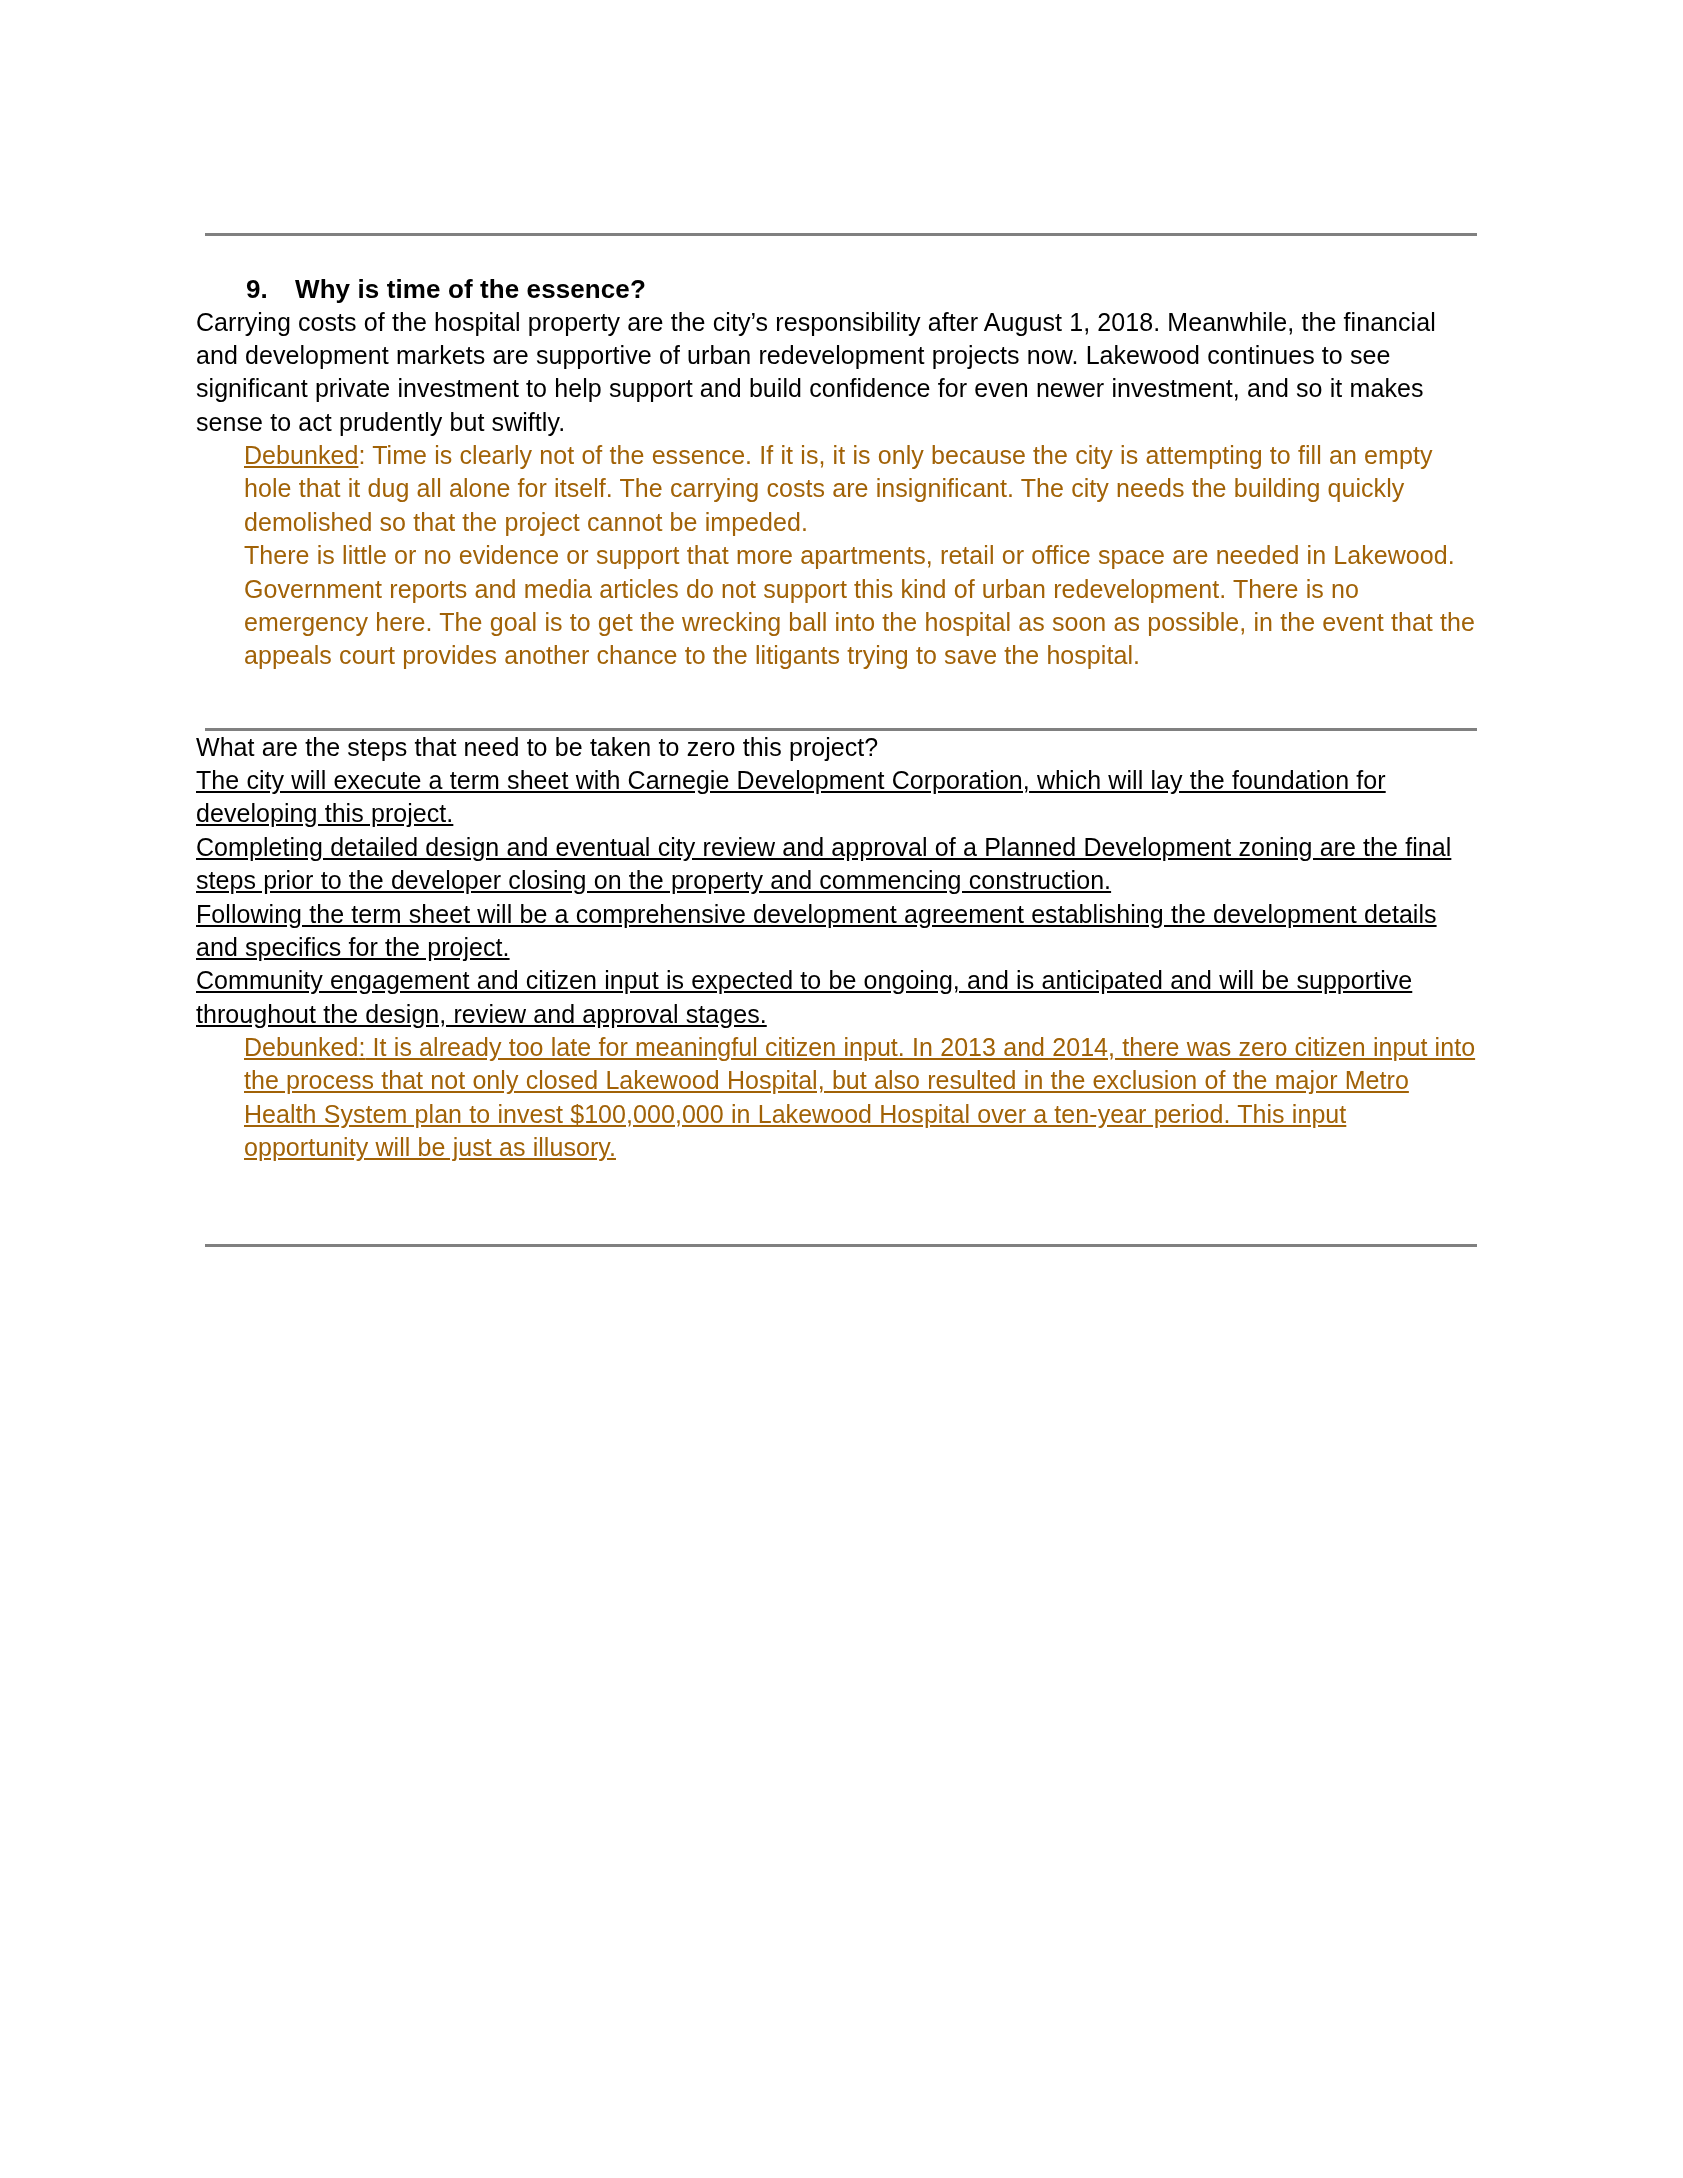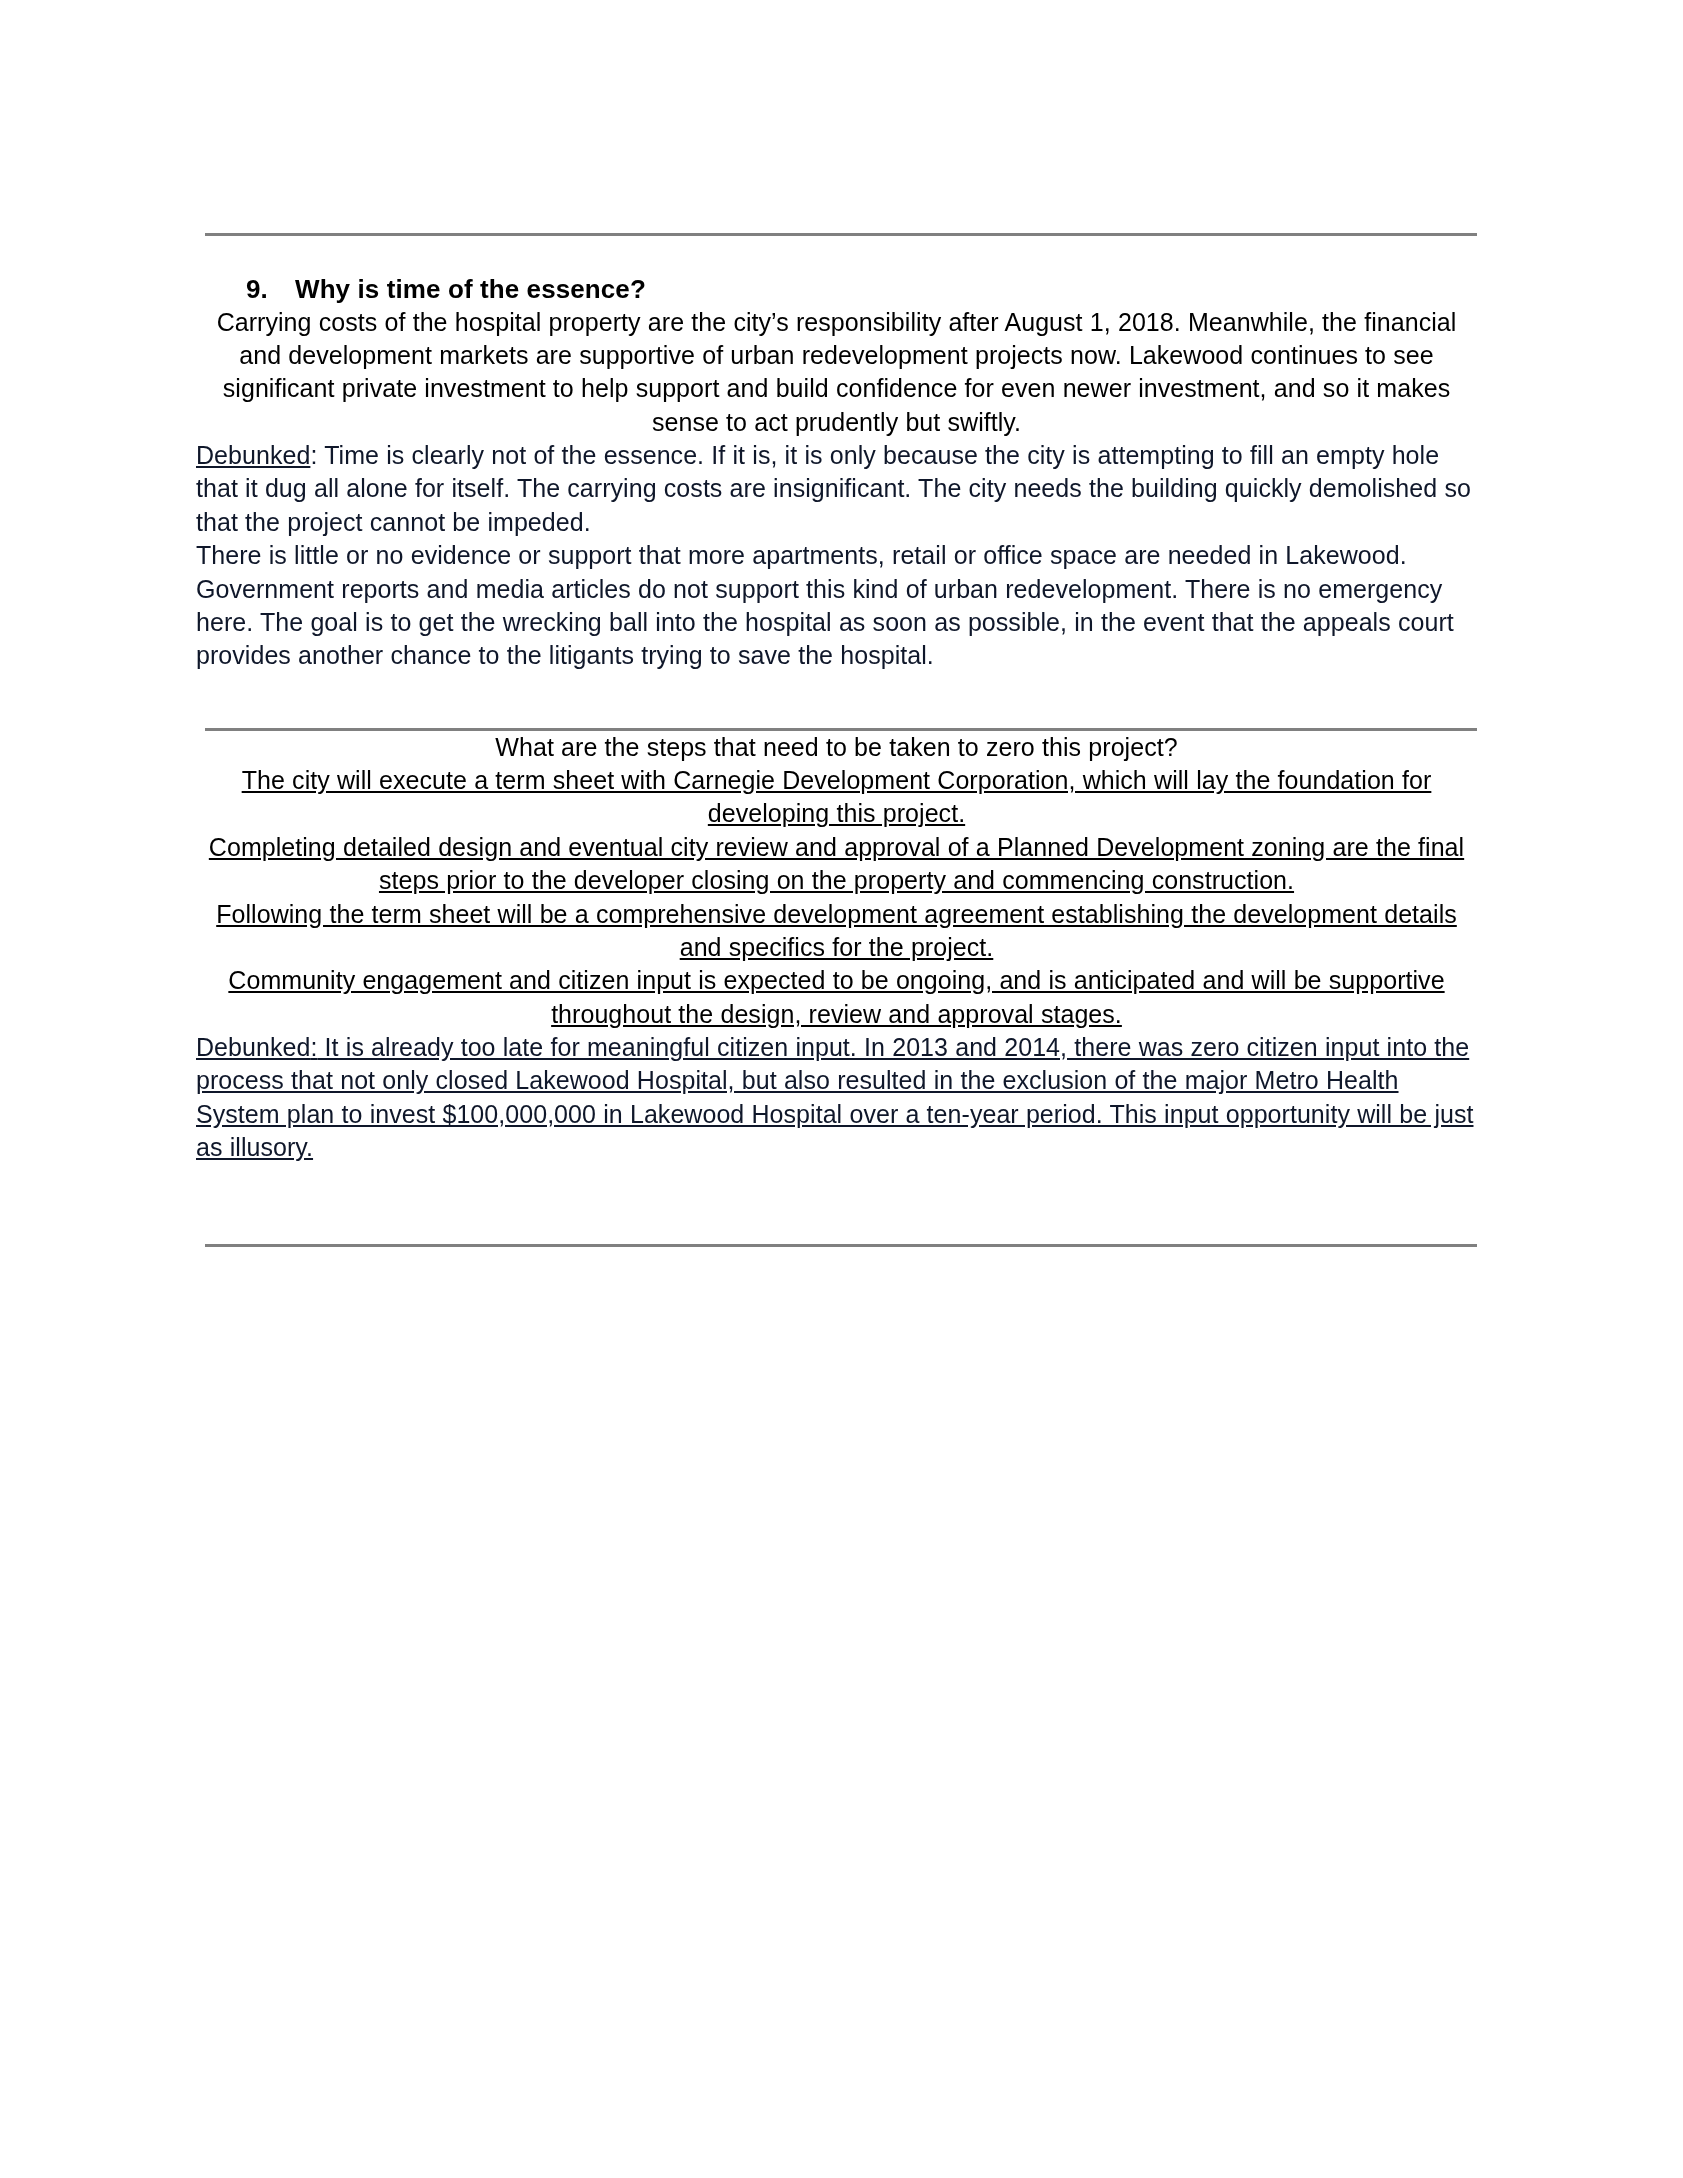--- a/index.html
+++ b/index.html
@@ -66,22 +66,22 @@
   }
 
   
   p.para {
     font-size: 25px;
     line-height: 1.335;
     margin: 0;
     letter-spacing: 0.05px;
     word-spacing: 0.2px;
   }
-  p.para.black { color: #000000; text-align: center; }
-  p.para.red   { color: #0f172a; }
+  p.para.black { color: #000000; }
+  p.para.red   { color: #a16207; margin-left: 48px; }
 
   .gap-lg { margin-top: 30px; }
   .gap-md { margin-top: 28px; text-decoration: underline; }
 
   .para-first-after-head { margin-top: 35px; }
   .question { margin-top: 11px; }
 
   u.debunked {
     text-decoration: underline;
     text-underline-offset: 2px;

